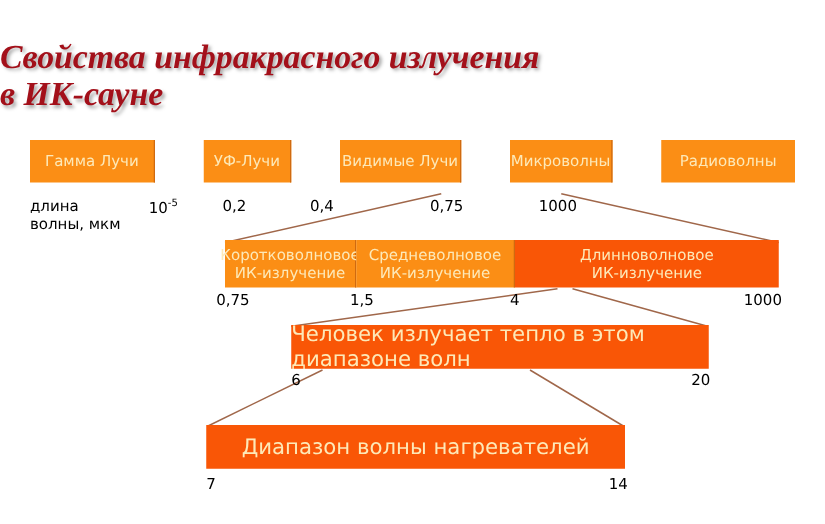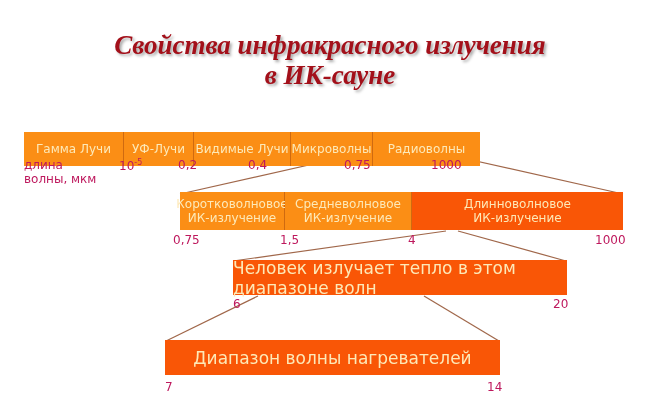--- a/index.html
+++ b/index.html
@@ -1,46 +1,46 @@
 <!DOCTYPE html>
 <html><head>
 <meta charset="utf-8">
 <style>
   html,body{margin:0;padding:0;background:#ffffff;}
   body{width:660px;height:419px;position:relative;overflow:hidden;font-family:"DejaVu Sans","Liberation Sans",sans-serif;}
-  .title{position:absolute;left:0;width:660px;text-align:center;font-family:"Liberation Serif","DejaVu Serif",serif;font-style:italic;font-weight:bold;color:#a3101a;font-size:27px;text-shadow:2px 2px 3px rgba(0,0,0,0.35);}
+  .title{position:absolute;left:0;width:660px;font-family:"Liberation Serif","DejaVu Serif",serif;font-style:italic;font-weight:bold;color:#a3101a;font-size:27px;text-shadow:2px 2px 3px rgba(0,0,0,0.35);}
   .t1{top:30px;}
   .t2{top:60px;}
   .bar{position:absolute;display:flex;}
   .seg{box-sizing:border-box;display:flex;align-items:center;justify-content:center;text-align:center;color:#fde9b8;font-size:12px;line-height:14px;border-right:1px solid #cf6a10;}
   .seg:last-child{border-right:none;}
   .o{background:#fb8e15;}
   .r{background:#f95606;}
-  .lbl{position:absolute;font-size:12px;color:#be185d;}
+  .lbl{position:absolute;font-size:12px;color:#000000;}
   svg.lines{position:absolute;left:0;top:0;}
   .box{position:absolute;box-sizing:border-box;display:flex;align-items:center;justify-content:center;color:#fde9b8;font-size:17px;background:#f95606;}
 </style>
 </head>
 <body>
 
 <div class="title t1">Свойства инфракрасного излучения</div>
 <div class="title t2">в ИК-сауне</div>
 
 <svg class="lines" width="660" height="419">
   <g stroke="#a0674a" stroke-width="1.2" fill="none">
     <line x1="353" y1="155" x2="180" y2="194"></line>
     <line x1="449" y1="155" x2="623" y2="194"></line>
     <line x1="446" y1="231" x2="233" y2="261"></line>
     <line x1="458" y1="231" x2="566" y2="261"></line>
     <line x1="258" y1="296" x2="166" y2="341"></line>
     <line x1="424" y1="296" x2="499" y2="341"></line>
   </g>
 </svg>
 
-<div class="bar" style="left:24px;top:132px;height:34px;width:614px;">
+<div class="bar" style="left:24px;top:112px;height:34px;width:614px;gap:39px;">
   <div class="seg o" style="width:100px">Гамма Лучи</div>
   <div class="seg o" style="width:70px">УФ-Лучи</div>
   <div class="seg o" style="width:97px">Видимые Лучи</div>
   <div class="seg o" style="width:82px">Микроволны</div>
   <div class="seg o" style="width:107px">Радиоволны</div>
 </div>
 
 <div class="lbl" style="left:24px;top:158px">длина</div>
 <div class="lbl" style="left:24px;top:172px">волны, мкм</div>
 <div class="lbl" style="left:119px;top:158px"><span>10</span><sup style="font-size:8px">-5</sup></div>

